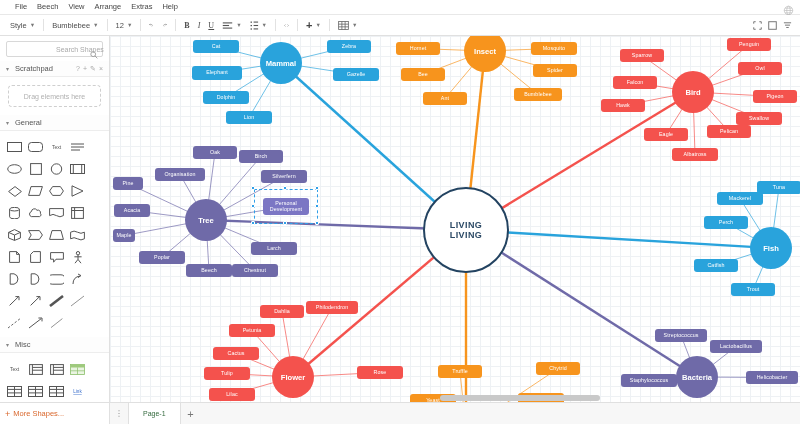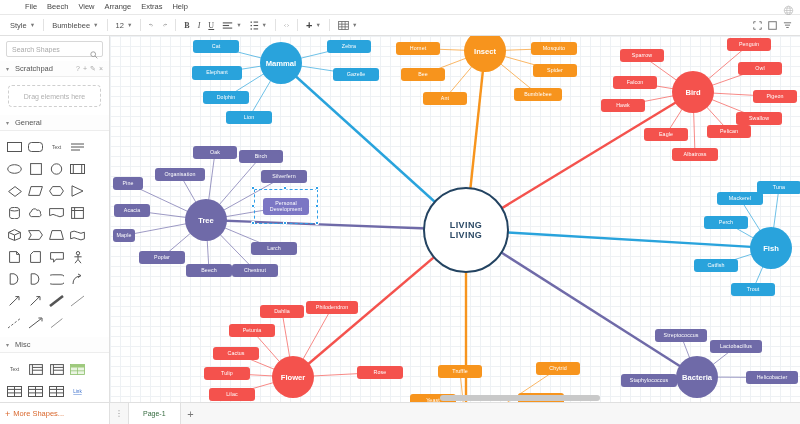--- a/index.html
+++ b/index.html
@@ -10,21 +10,21 @@
     font-family: "Liberation Sans", sans-serif;
     background: #ffffff;
     -webkit-font-smoothing: antialiased;
   }
   #app { position: relative; width: 800px; height: 424px; overflow: hidden; }
 
   
   #menubar {
     position: absolute; top: 0; left: 0; width: 800px; height: 15px;
     background: #ffffff; border-bottom: 1px solid #e8e8e8;
-    display: flex; align-items: center; padding-left: 20px;
+    display: flex; align-items: center; padding-left: 10px;
   }
   .menu-item {
     font-size: 7.5px; color: #454545; padding: 0 5px; line-height: 14px;
     cursor: default; white-space: nowrap;
   }
   #menubar-right { margin-left: auto; display: flex; align-items: center; padding-right: 6px; }
   .globe-ic { width: 11px; height: 11px; opacity: .55; }
 
   
   #toolbar {
@@ -47,21 +47,21 @@
 
   
   #sidebar {
     position: absolute; top: 36px; left: 0; width: 110px; height: 388px;
     background: #ffffff; border-right: 1px solid #e0e0e0;
     overflow: hidden;
   }
   #search-wrap { padding: 5px 6px 4px 6px; }
   #search-box {
     position: relative; height: 16px; border: 1px solid #d8d8d8; border-radius: 2px;
-    background: #fff; display: flex; align-items: center;
+    background: #fff; display: flex; align-items: center; padding-left: 44px;
   }
   #search-input {
     border: 0; outline: 0; font-size: 7px; color: #8b8b8b;
     padding-left: 5px; width: 80px; height: 14px; background: transparent;
     font-family: "Liberation Sans", sans-serif;
   }
   #search-input::placeholder { color: #a9a9a9; }
   .mag { position: absolute; right: 4px; top: 3px; color: #999; }
 
   .section-hd {

